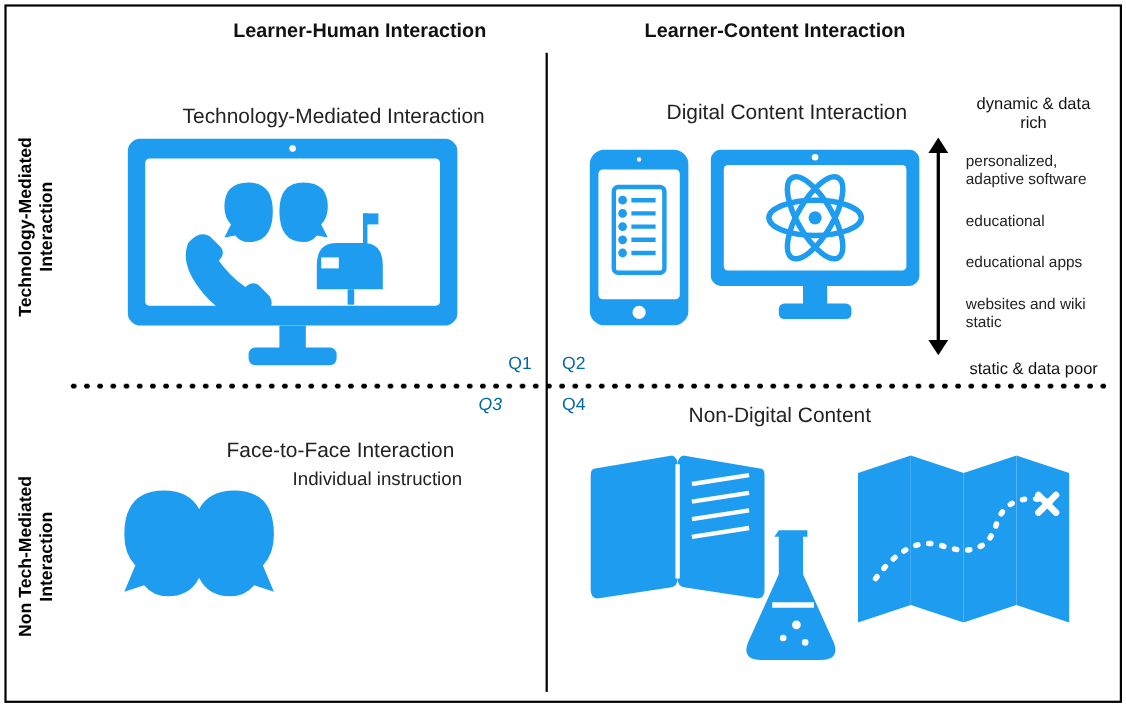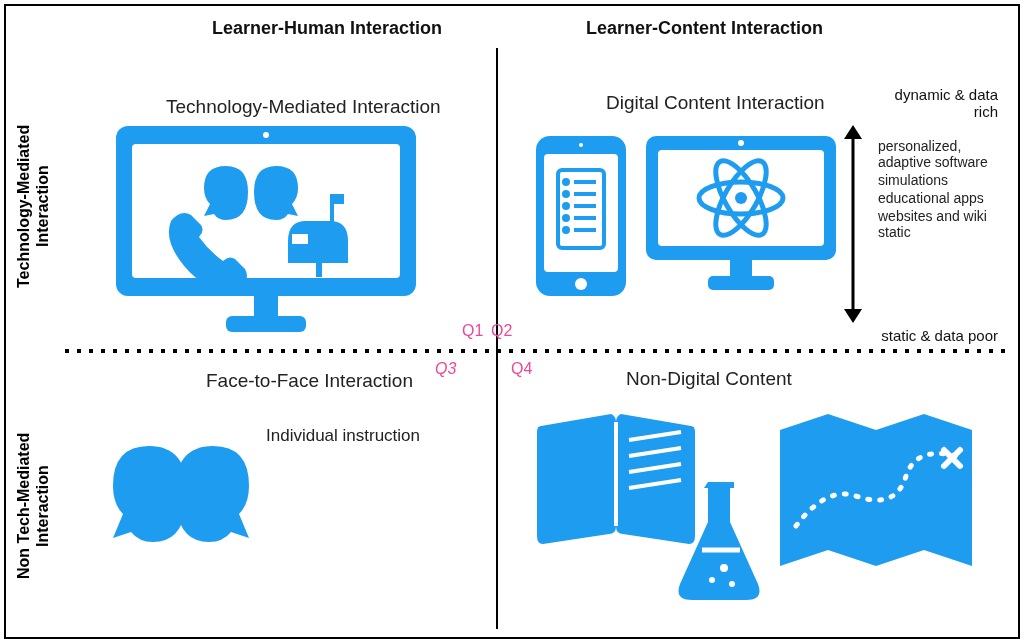--- a/index.html
+++ b/index.html
@@ -52,60 +52,60 @@
     right: 12px;
     top: 342px;
     height: 6px;
     background-image: radial-gradient(circle, #000 2.5px, transparent 2.5px);
     background-size: 12px 6px;
     background-repeat: repeat-x;
   }
   .qlabel {
     position: absolute;
     font-size: 16px;
-    color: #ec4899;
+    color: #0369a1;
   }
   .q1 { top: 316px; left: 456px; }
-  .q2 { top: 316px; left: 485px; text-align: center; }
+  .q2 { top: 316px; left: 505px; text-align: center; }
   .q3 { top: 354px; left: 429px; font-style: italic; }
   .q4 { top: 354px; left: 505px; }
   .sect-title {
     position: absolute;
     font-size: 19px;
     color: #222;
   }
   .sect-title.q1t { top: 90px; left: 160px; }
   .sect-title.q2t { top: 86px; left: 600px; }
-  .sect-title.q3t { top: 364px; left: 200px; }
+  .sect-title.q3t { top: 393px; left: 200px; }
   .sect-title.q4t { top: 362px; left: 620px; }
   .icon-blue { fill: #1e9cf0; }
   .icon-white { fill: #fff; }
   
   .arrow-col {
     position: absolute;
     right: 20px;
     top: 80px;
     width: 160px;
     height: 250px;
   }
   .arrow-col .top-label, .arrow-col .bot-label {
     font-size: 15px;
     line-height: 1.15;
     color: #111;
   }
-  .arrow-col .top-label { text-align: right; margin-bottom: 4px; margin-left: 43px; }
+  .arrow-col .top-label { text-align: center; margin-bottom: 4px; margin-left: 43px; }
   .arrow-col .bot-label { text-align: right; margin-top: 4px; }
   .arrow-svg { display:block; }
   .arrow-items {
     position: absolute;
     left: 40px;
     top: 52px;
     display: flex;
     flex-direction: column;
-    gap: 2px;
+    gap: 22px;
     font-size: 14px;
     color: #222;
     line-height: 1.15;
   }
   .q3-list {
     position: absolute;
     left: 260px;
     top: 420px;
     display: flex;
     flex-direction: column;
@@ -206,21 +206,21 @@
   <div class="arrow-col">
     <div class="top-label">dynamic &amp; data rich</div>
     <svg class="arrow-svg" width="30" height="198" viewBox="0 0 30 198">
       <line x1="15" y1="12" x2="15" y2="186" stroke="#000" stroke-width="3"></line>
       <polygon points="15,0 6,14 24,14" fill="#000"></polygon>
       <polygon points="15,198 6,184 24,184" fill="#000"></polygon>
     </svg>
     <div class="bot-label">static &amp; data poor</div>
     <div class="arrow-items">
       <div>personalized, adaptive software</div>
-      <div>simulations</div>
+      <div>educational</div>
       <div>educational apps</div>
       <div>websites and wiki static</div>
     </div>
   </div>
 
   <svg class="svg-abs" style="left:95px; top:430px;" width="160" height="120" viewBox="0 0 160 120">
     <path class="icon-blue" d="M48 10 q-36 0 -36 40 q0 18 10 28 l-10 24 l18 -6 q8 10 22 10 q34 0 34 -50 q0 -46 -38 -46 z"></path>
     <path class="icon-blue" d="M112 10 q36 0 36 40 q0 18 -10 28 l10 24 l-18 -6 q-8 10 -22 10 q-34 0 -34 -50 q0 -46 38 -46 z"></path>
   </svg>
   <div class="q3-list">

